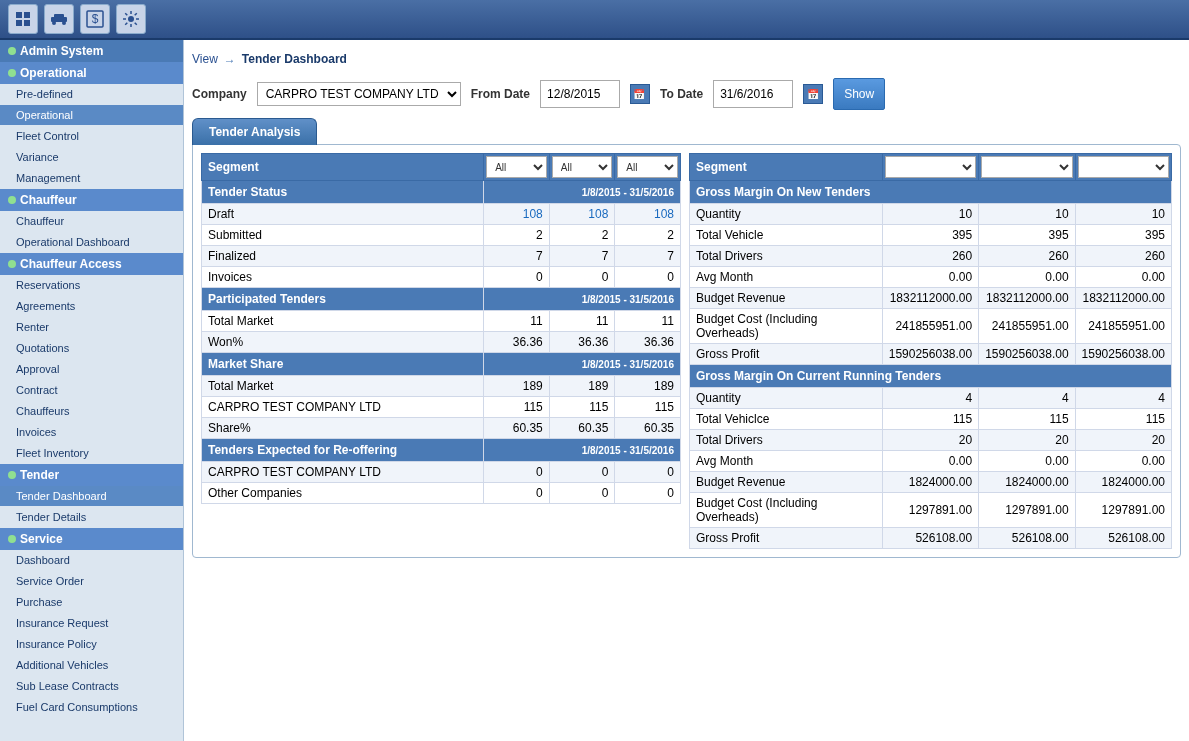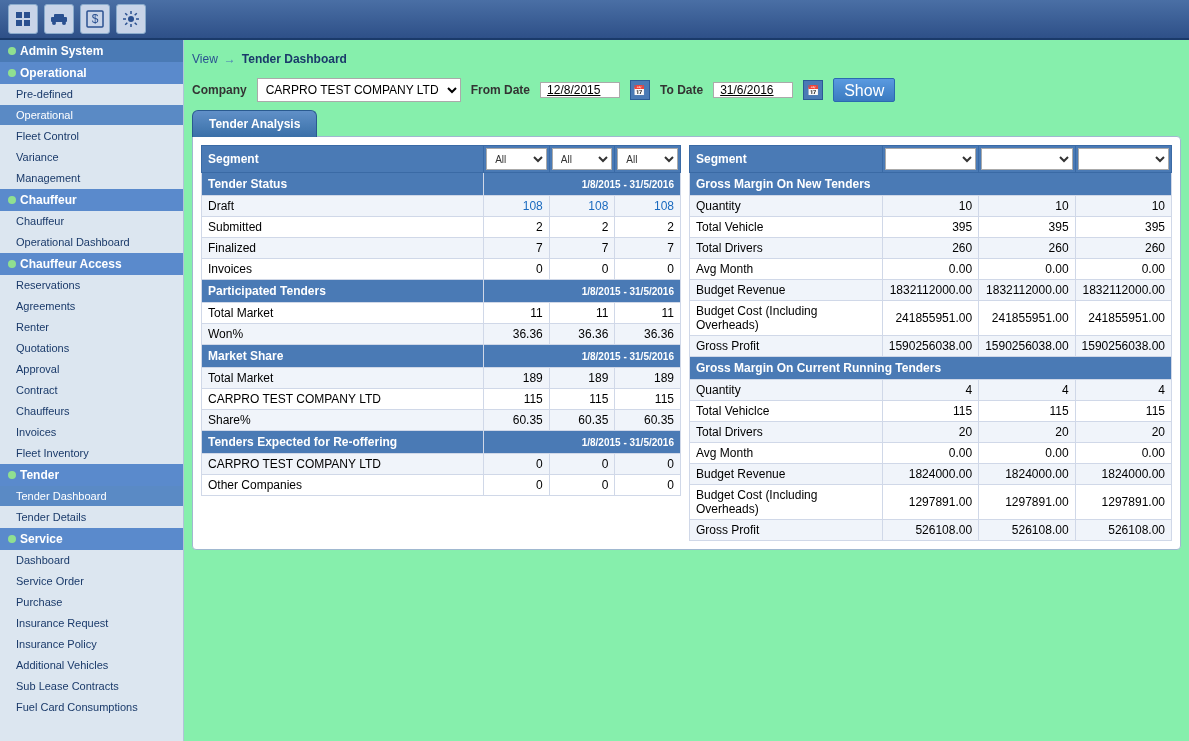--- a/index.html
+++ b/index.html
@@ -14,31 +14,31 @@
     .main-layout { display: flex; flex: 1; overflow: hidden; }
 
     
     .sidebar { width: 184px; background: #dce6f0; border-right: 1px solid #b0c4d8; overflow-y: auto; flex-shrink: 0; }
     .sidebar-section-header { background: #4a7ab5; color: white; padding: 4px 8px; font-weight: bold; font-size: 11px; display: flex; align-items: center; gap: 4px; }
     .sidebar-section-header .dot { width: 8px; height: 8px; background: #90e090; border-radius: 50%; display: inline-block; }
     .sidebar-sub-item { padding: 4px 16px; color: #1a3a6a; cursor: pointer; border-bottom: 1px solid #dce6f0; font-size: 11px; }
     .sidebar-sub-item.active { background: #5a8ac5; color: white; }
 
     
-    .content-area { flex: 1; background: #86efac; overflow-y: auto; padding: 8px; }
+    .content-area { flex: 1; background: #ffffff; overflow-y: auto; padding: 8px; }
     .breadcrumb { display: flex; align-items: center; gap: 6px; padding: 4px 0 8px 0; font-size: 13px; color: #2a5090; }
     .breadcrumb-arrow { color: #4a7ab5; font-weight: bold; }
     .breadcrumb-current { font-weight: bold; color: #1a3a6a; }
 
     
     .filter-row { display: flex; align-items: center; gap: 10px; padding: 4px 0 8px 0; flex-wrap: wrap; }
     .filter-label { color: #333; font-weight: bold; }
-    .filter-input { padding: 3px 6px; border: 1px solid #aaa; background: white; font-size: 12px; height: 16px; text-decoration: underline; }
+    .filter-input { padding: 3px 6px; border: 1px solid #aaa; background: white; font-size: 12px; height: 28px; }
     .filter-select { padding: 2px 4px; border: 1px solid #aaa; background: white; font-size: 12px; height: 24px; min-width: 160px; }
-    .filter-btn { padding: 3px 10px; background: linear-gradient(to bottom, #5a9ae0, #3a7ac0); color: white; border: 1px solid #2a6ab0; font-size: 16px; cursor: pointer; height: 24px; border-radius: 2px; }
+    .filter-btn { padding: 3px 10px; background: linear-gradient(to bottom, #5a9ae0, #3a7ac0); color: white; border: 1px solid #2a6ab0; font-size: 12px; cursor: pointer; height: 32px; border-radius: 2px; }
     .date-icon { width: 20px; height: 20px; background: #4a7ab5; color: white; display: inline-flex; align-items: center; justify-content: center; cursor: pointer; font-size: 10px; border: 1px solid #2a5a95; }
 
     
     .tab-bar { display: flex; margin-bottom: -1px; }
     .tab { padding: 6px 16px; background: linear-gradient(to bottom, #6090c8, #3a70a8); color: white; border-radius: 6px 6px 0 0; font-weight: bold; font-size: 12px; cursor: pointer; border: 1px solid #2a5a90; border-bottom: none; }
 
     
     .panel { background: white; border: 1px solid #a0b8d0; border-radius: 0 4px 4px 4px; padding: 8px; }
     .two-col { display: flex; gap: 8px; }
     .left-table { flex: 0 0 480px; }

